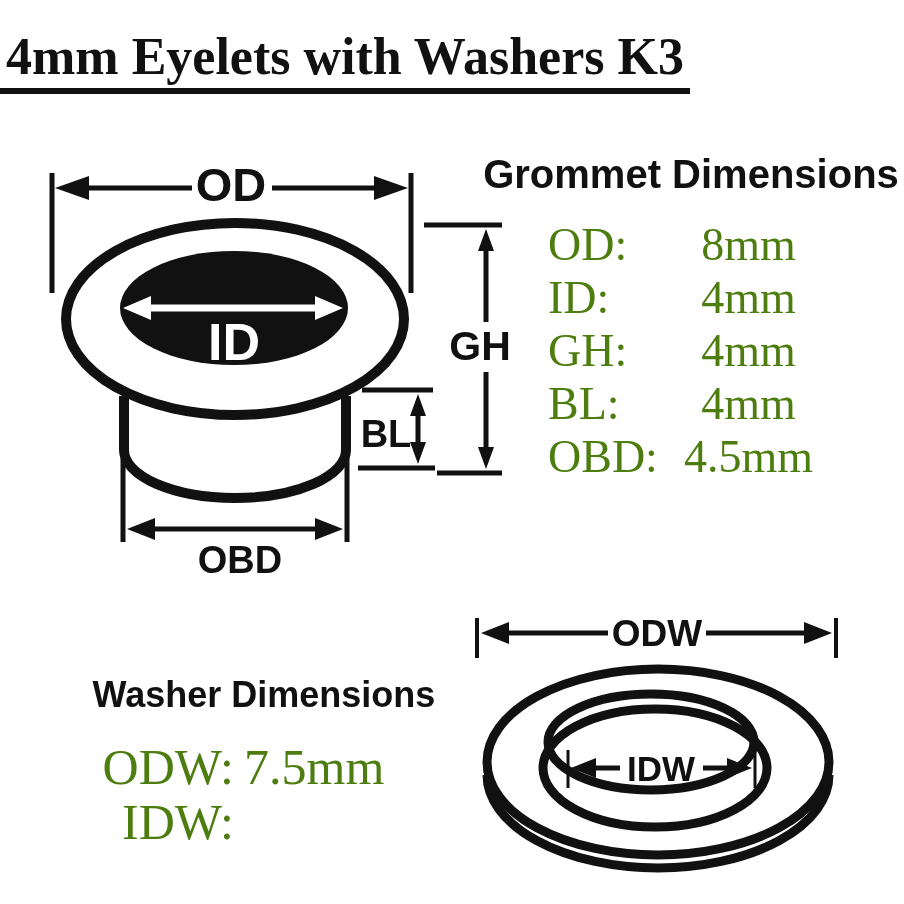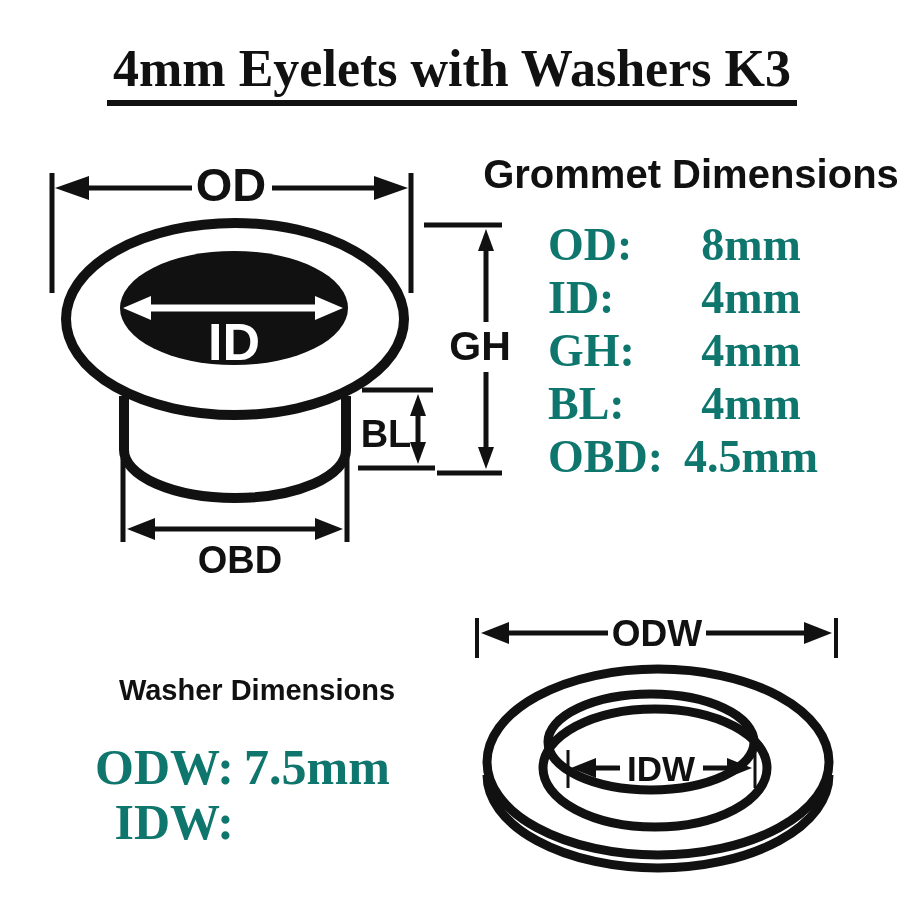--- a/index.html
+++ b/index.html
@@ -1,34 +1,34 @@
 <!DOCTYPE html>
 <html><head>
 <meta charset="utf-8">
 <style>
   html,body{margin:0;padding:0;background:#ffffff;}
   .page{
     position:relative;width:904px;height:904px;background:#ffffff;
     font-family:"Liberation Sans",sans-serif;color:#111111;overflow:hidden;
   }
   .abs{position:absolute;}
-  .title-wrap{left:0;right:0;top:30px;text-align:center;margin-top:12px;}
+  .title-wrap{left:0;right:0;top:30px;text-align:left;}
   .title{
     display:inline-block;
     font-family:"Liberation Serif",serif;font-weight:bold;font-size:52px;line-height:1.05;
     border-bottom:6px solid #111111;padding:0 6px 3px 6px;letter-spacing:0px;
   }
   .section-heading{
     font-family:"Liberation Sans",sans-serif;font-weight:bold;color:#111111;
     text-align:center;white-space:nowrap;letter-spacing:0px;
   }
   .grommet-heading{left:476px;top:152px;width:430px;font-size:40px;}
-  .washer-heading{left:68px;top:674px;width:378px;font-size:29px;}
+  .washer-heading{left:75px;top:674px;width:378px;font-size:36px;}
   .dim-table{
-    font-family:"Liberation Serif",serif;font-weight:bold;color:#0f766e;
+    font-family:"Liberation Serif",serif;font-weight:normal;color:#4d7c0f;
     display:grid;grid-auto-rows:53px;align-items:baseline;
   }
   .grommet-table{left:548px;top:218px;font-size:46px;grid-template-columns:126px auto;line-height:53px;}
   .washer-table{left:70px;top:740px;font-size:50px;grid-template-columns:164px auto;grid-auto-rows:55px;line-height:55px;}
   .dim-label{text-align:left;white-space:nowrap;}
   .washer-table .dim-label{text-align:right;}
   .dim-value{text-align:center;white-space:nowrap;padding-left:10px;}
   svg text{
     font-family:"Liberation Sans",sans-serif;font-weight:bold;fill:#111111;
   }

